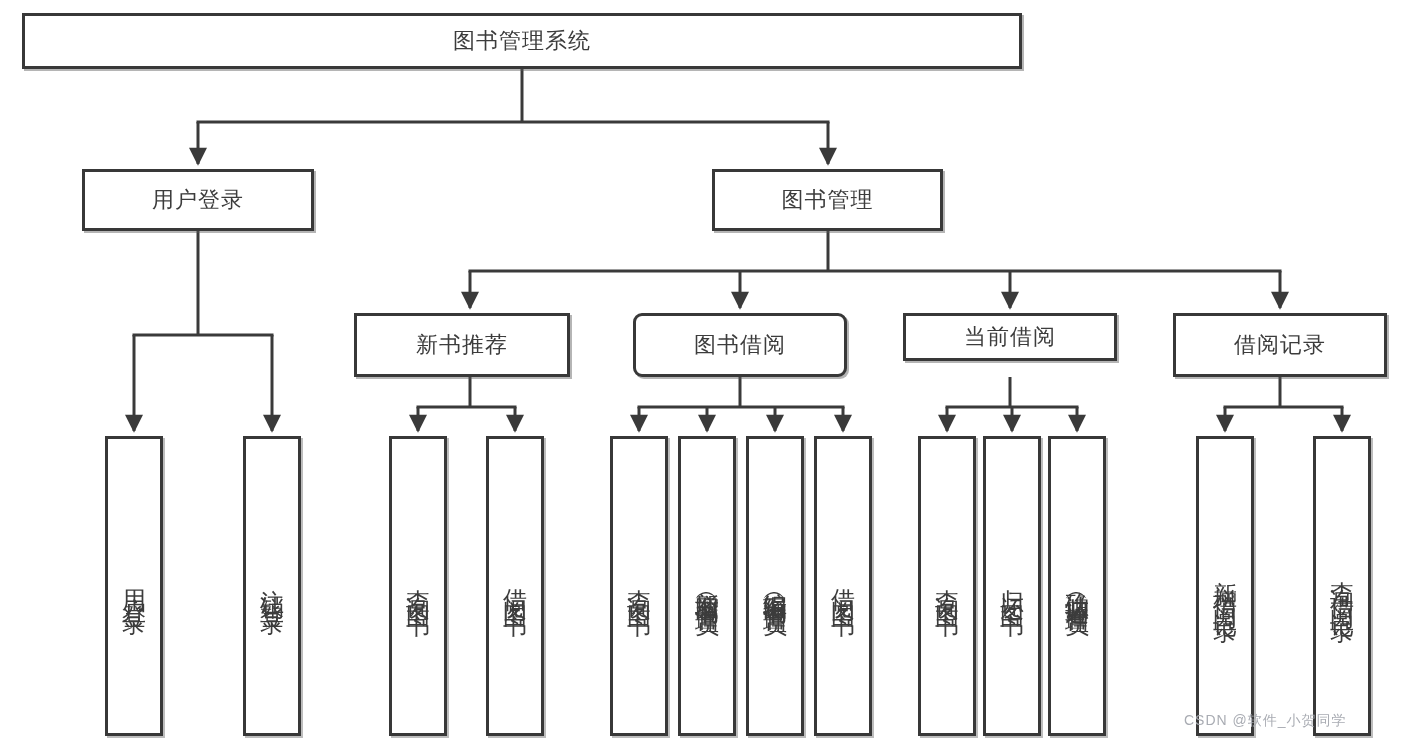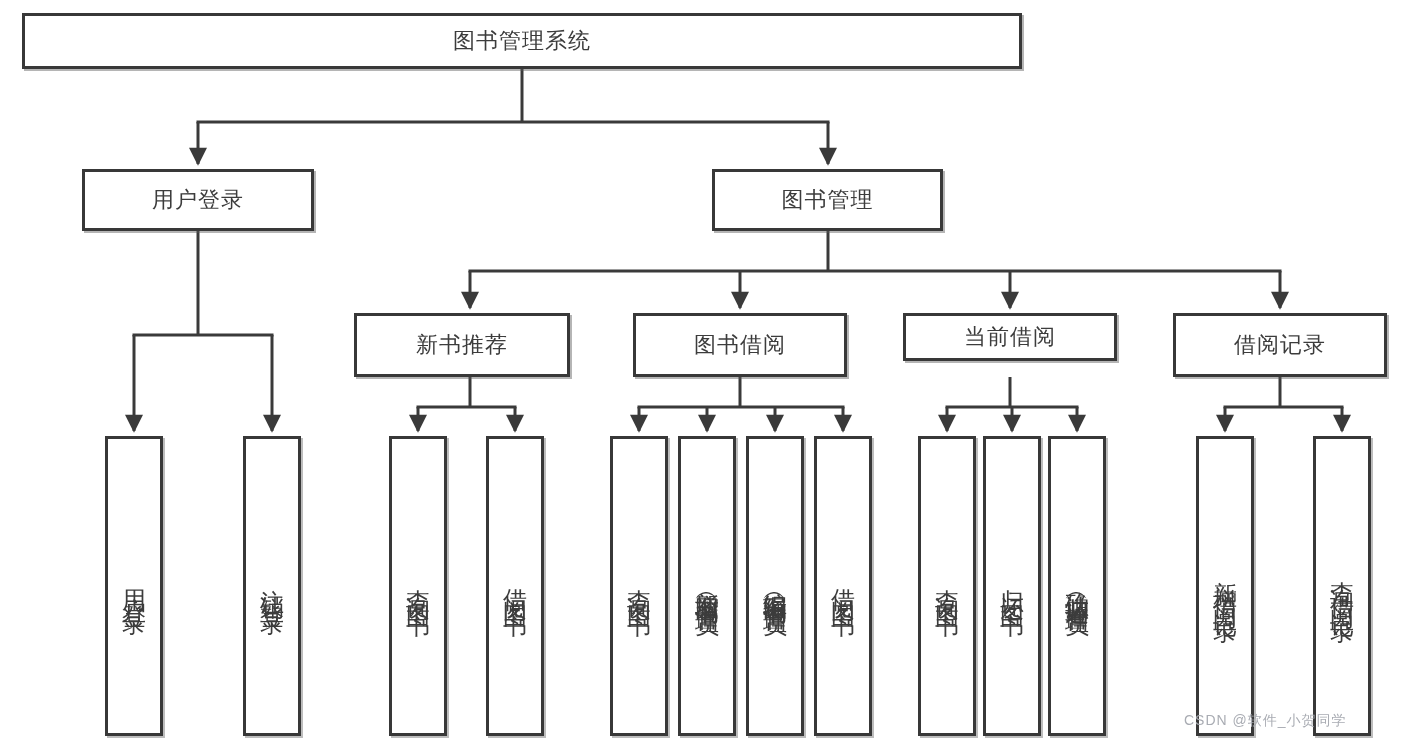--- a/index.html
+++ b/index.html
@@ -136,21 +136,21 @@
   </svg>
 
   <div class="node" style="left:22px; top:13px; width:1000px; height:56px;">图书管理系统</div>
 
   <div class="node" style="left:82px; top:169px; width:232px; height:62px;">用户登录</div>
 
   <div class="node" style="left:712px; top:169px; width:231px; height:62px;">图书管理</div>
 
   <div class="node" style="left:346px; top:313px; width:216px; height:64px;margin-left:8px;">新书推荐</div>
 
-  <div class="node" style="left:633px; top:313px; width:214px; height:64px;">图书借阅</div>
+  <div class="node" style="left:633px; top:313px; width:214px; height:64px;border-radius:9px;">图书借阅</div>
 
   <div class="node" style="left:903px; top:313px; width:214px; height:48px;">当前借阅</div>
 
   <div class="node" style="left:1173px; top:313px; width:214px; height:64px;">借阅记录</div>
 
   <div class="leaf" style="left:105px; top:436px; width:58px; height:300px;">
     <span>用户登录</span>
   </div>
 
   <div class="leaf" style="left:243px; top:436px; width:58px; height:300px;">

